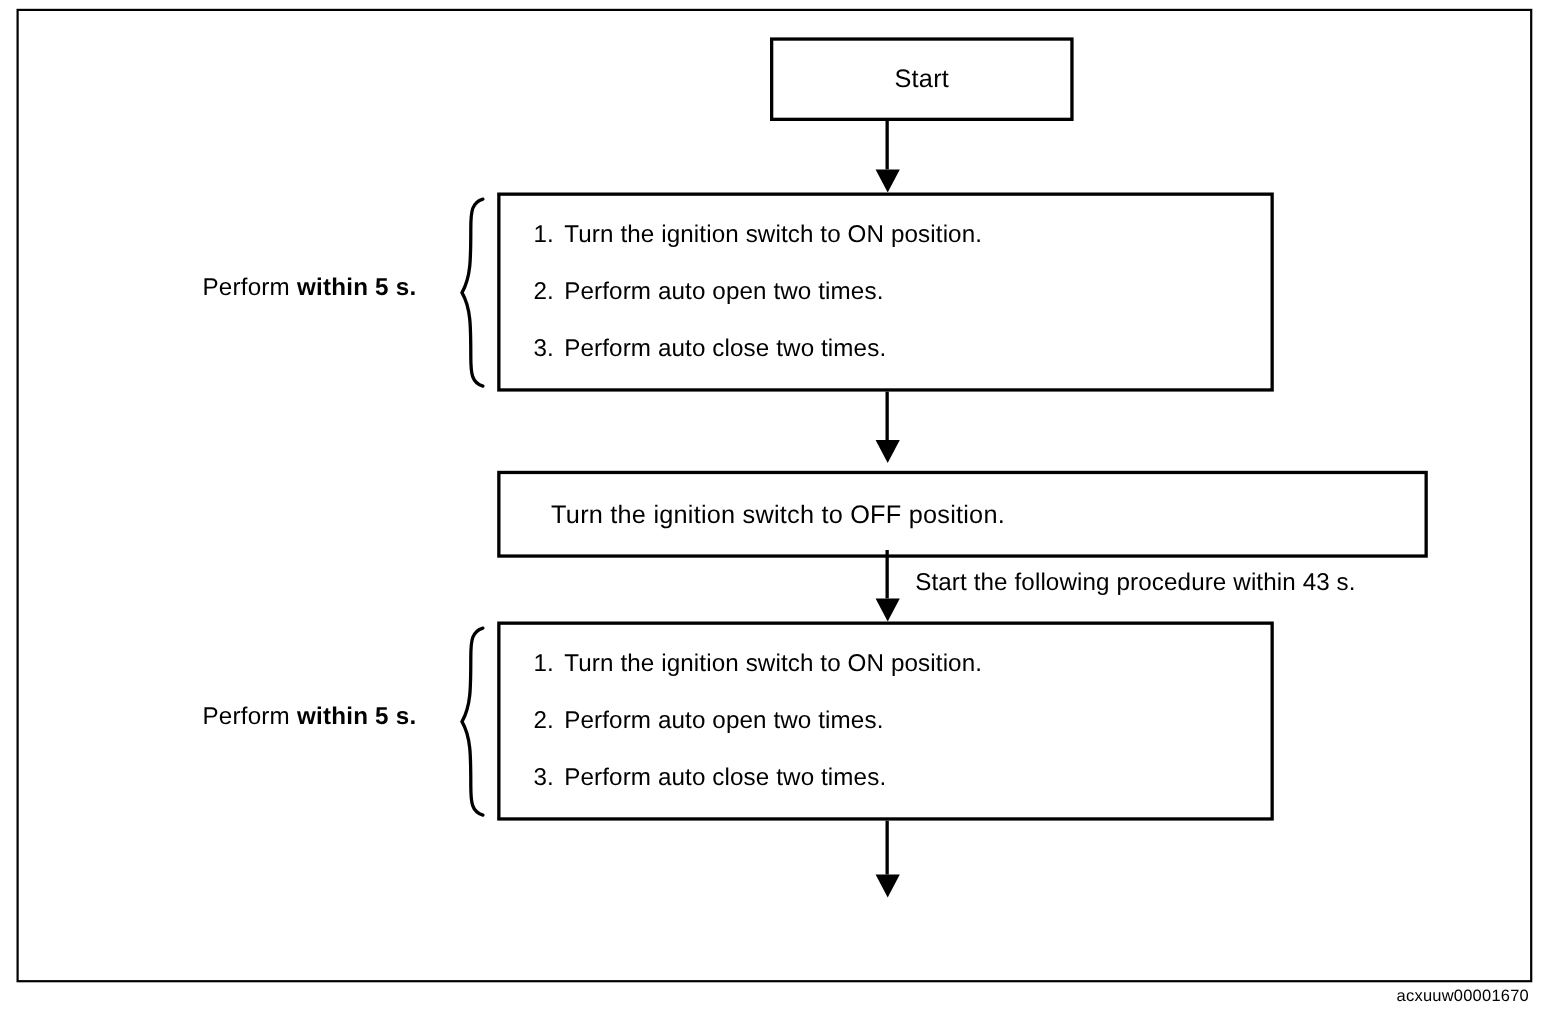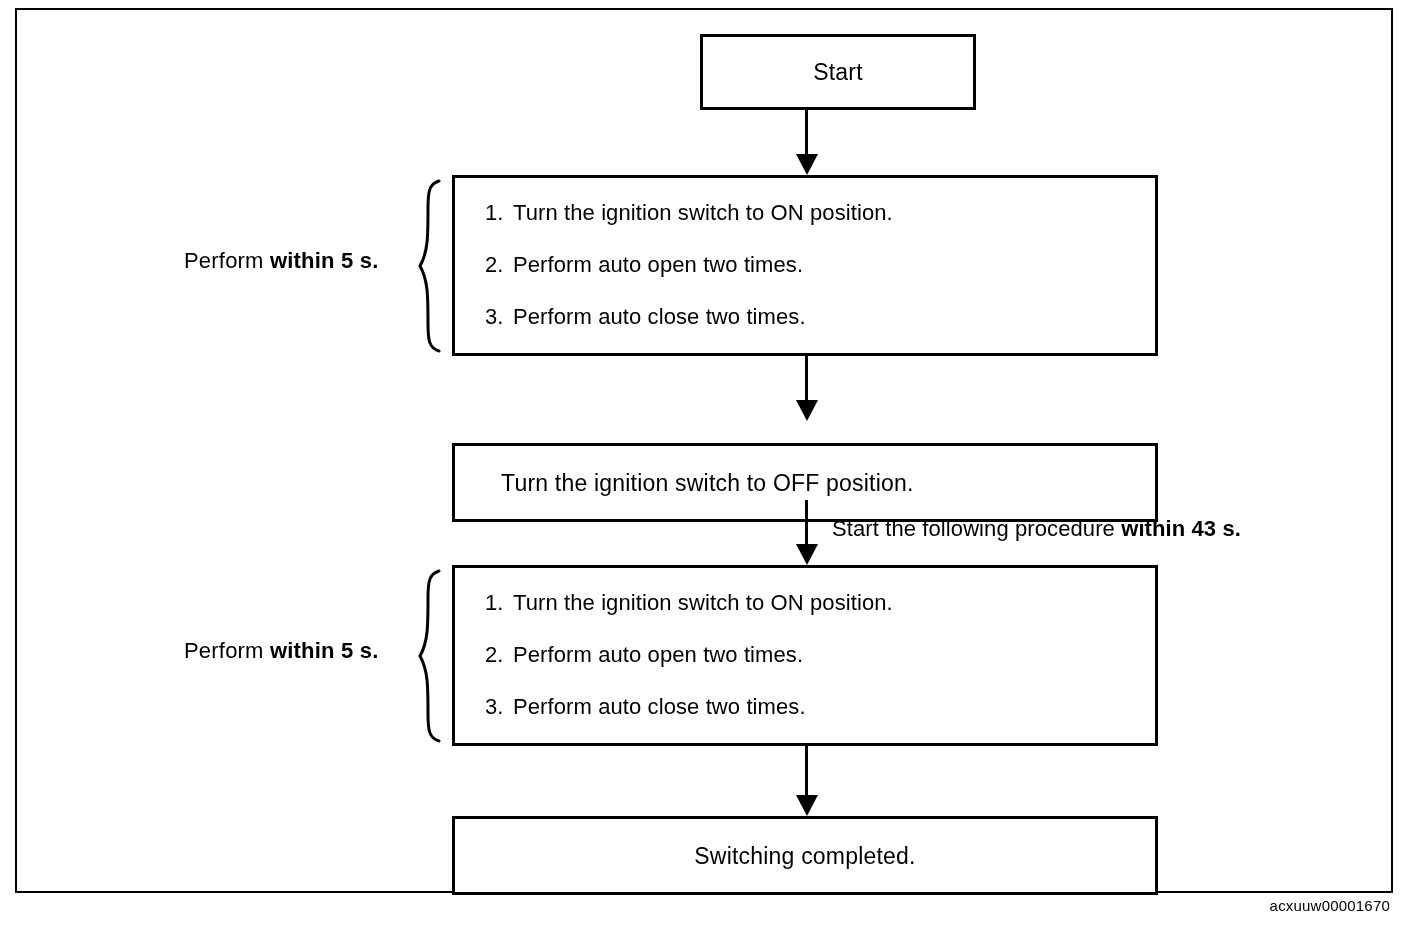--- a/index.html
+++ b/index.html
@@ -45,22 +45,22 @@
     margin-left: 32px;
   }
   .box-proc1 {
     left: 435px;
     top: 165px;
     width: 706px;
     height: 181px;
   }
   .box-off {
     left: 435px;
-    top: 433px;
-    width: 706px;
+    top: 418px;
+    width: 846px;
     height: 79px;
   }
   .box-proc2 {
     left: 435px;
     top: 555px;
     width: 706px;
     height: 181px;
   }
   .box-done {
     left: 435px;
@@ -156,21 +156,21 @@
   .perform-label b { font-weight: bold; }
 
   .timing-note {
     position: absolute;
     left: 815px;
     top: 506px;
     font-size: 22px;
     white-space: nowrap;
     letter-spacing: 0.1px;
   }
-  .timing-note b { font-weight: bold; }
+  .timing-note b { font-weight: normal; }
 
   .figure-code {
     position: absolute;
     right: 18px;
     top: 897px;
     font-size: 15px;
     letter-spacing: 0.2px;
   }
 </style>
 </head>
@@ -243,20 +243,17 @@
         <div class="step">
           <span class="step-num">3.</span>
           <span class="step-text">Perform auto close two times.</span>
         </div>
       </div>
     </div>
 
     <div class="conn conn-4"></div>
     <div class="arrow-head ah-4"></div>
 
-    <div class="box box-done">
-      <div class="box-label-center">Switching completed.</div>
-    </div>
 
   </div>
 
   <div class="figure-code">acxuuw00001670</div>
 </div>
 
 </body></html>

